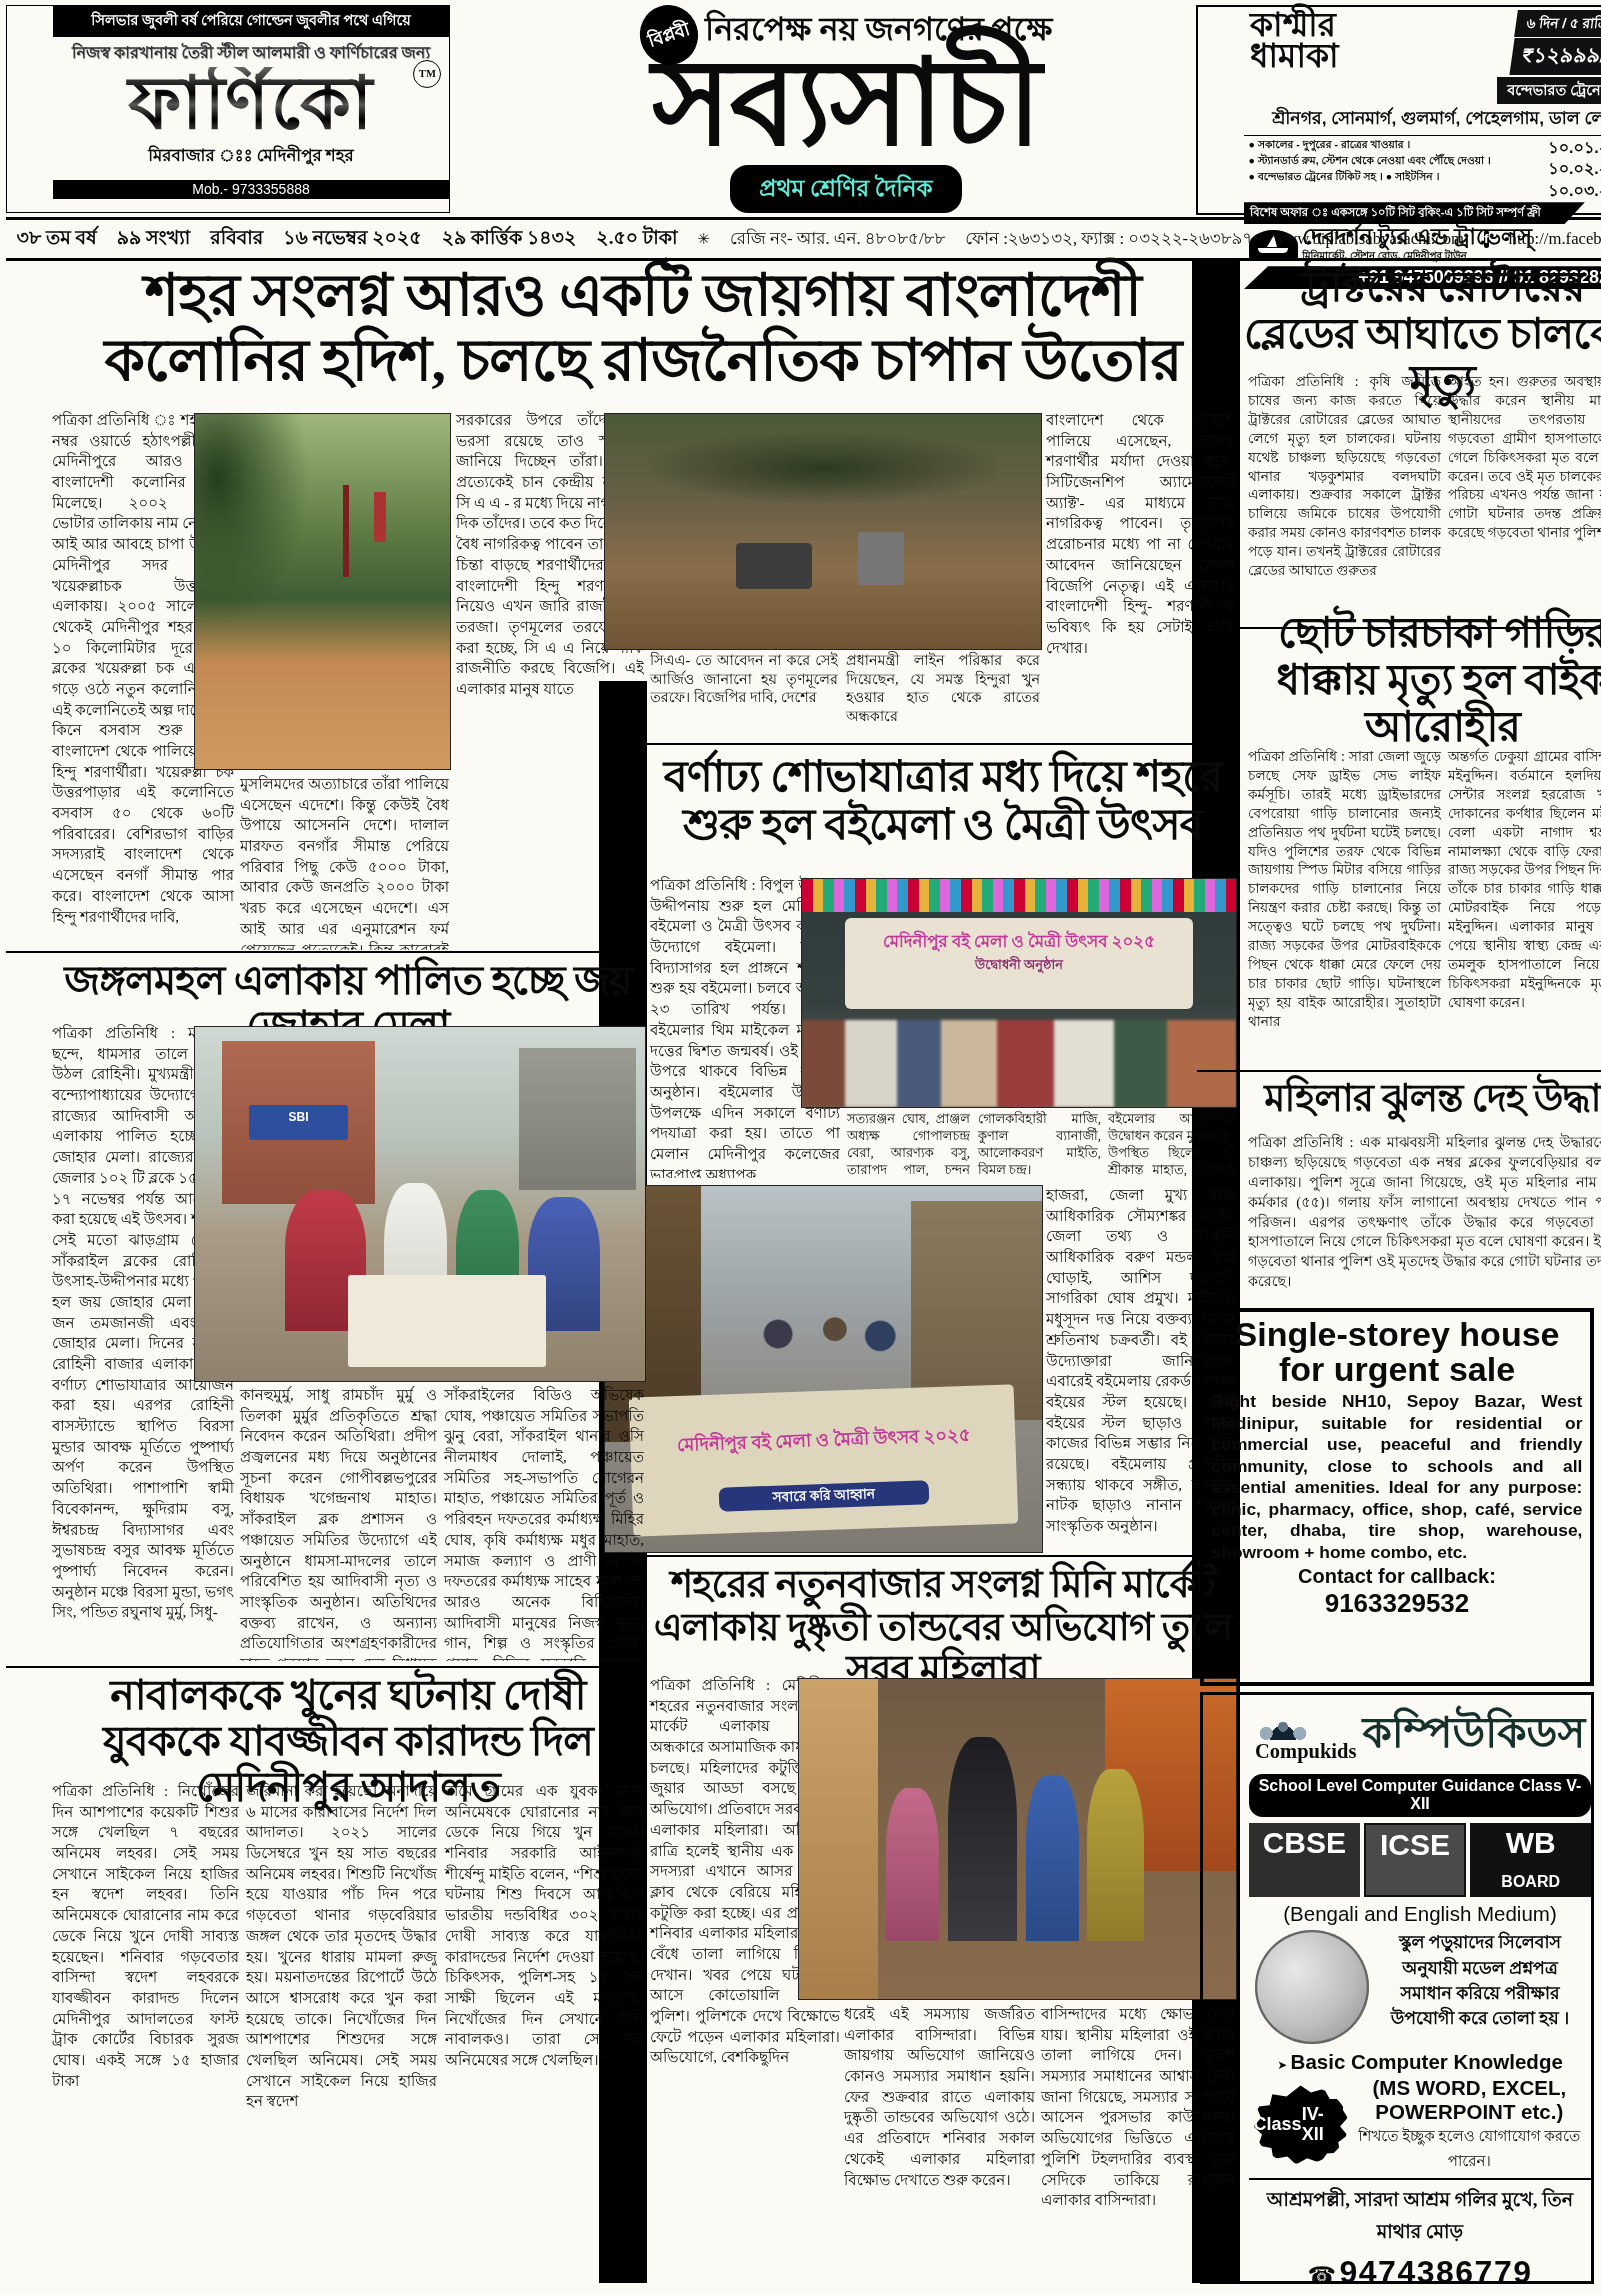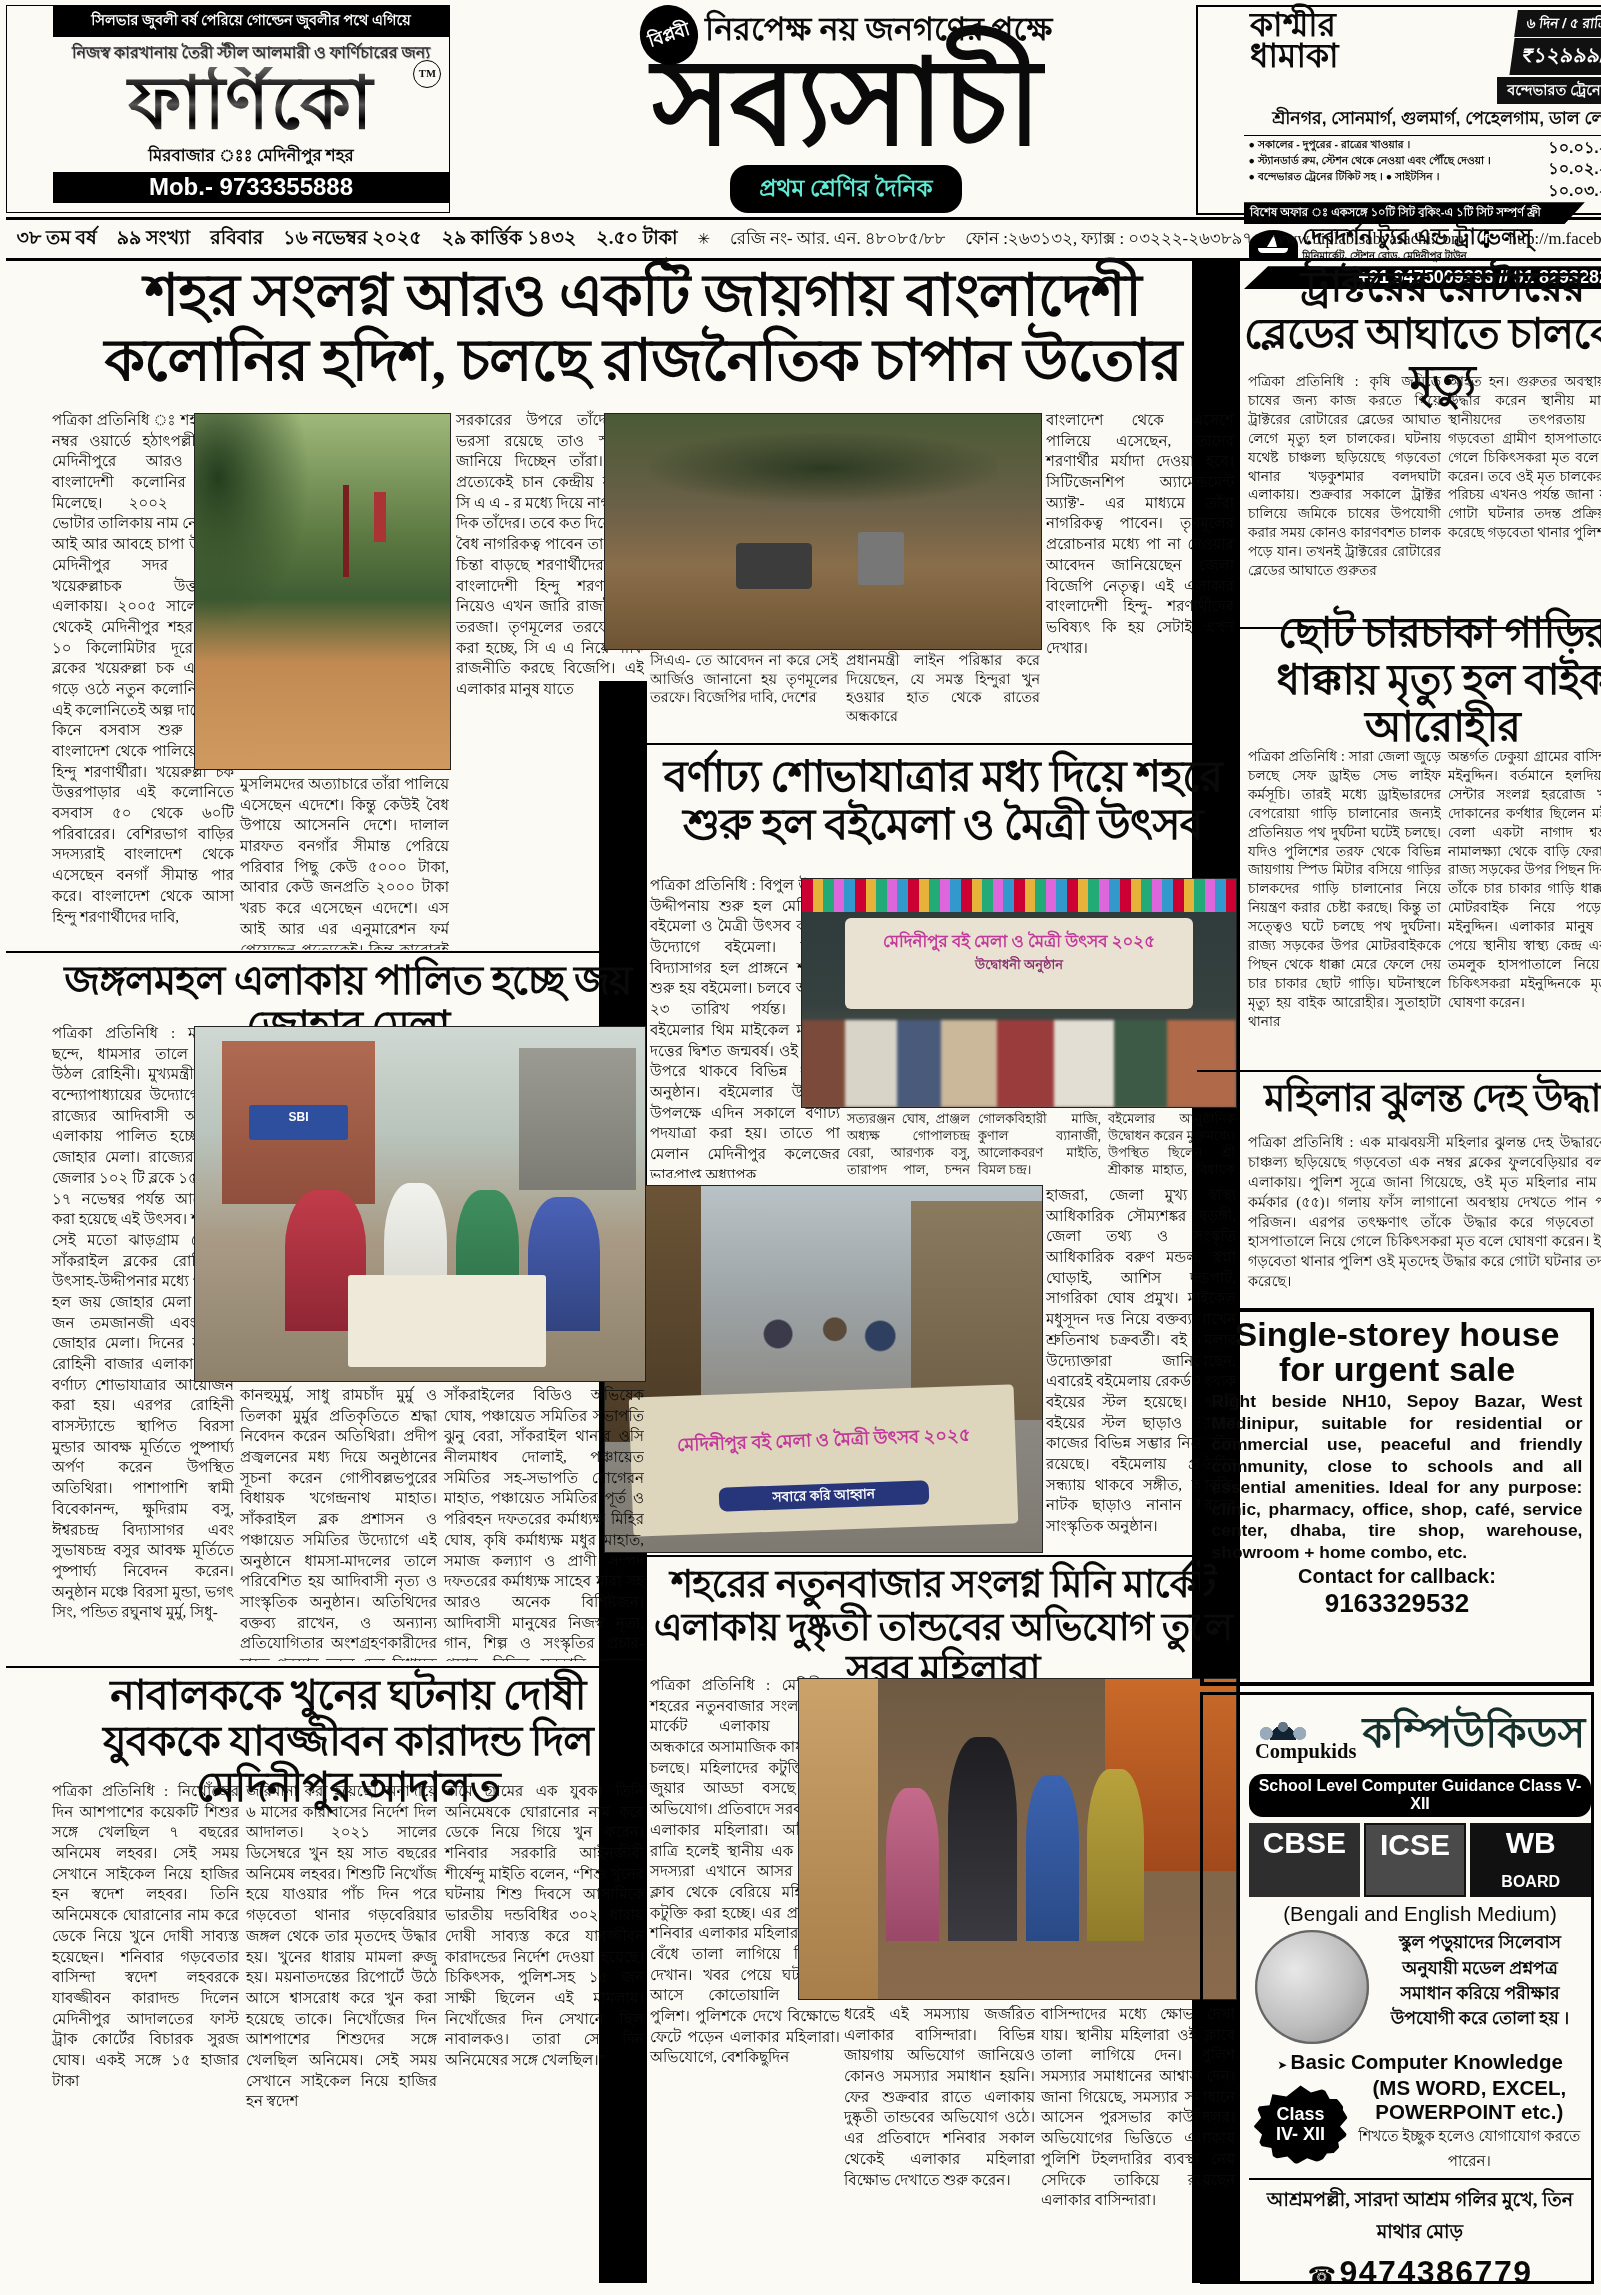--- a/index.html
+++ b/index.html
@@ -27,41 +27,41 @@
      -webkit-background-clip:text;background-clip:text;color:transparent;text-align:center;}
   .tm-circle{display:inline-block;border:1.5px solid #000;border-radius:50%;width:26px;height:26px;
      line-height:26px;text-align:center;font-size:10.6px;font-weight:bold;}
   
   .ribbon{background:#111;color:#fff;padding:1.5px 10.6px;font-weight:bold;display:inline-block;}
   .k-bullet{font-size:10.6px;line-height:1.5;font-weight:bold;}
   .k-date{font-size:16px;font-weight:900;line-height:1.35;}
   
   .board-box{color:#fff;font-weight:900;text-align:center;font-family:"Liberation Sans",sans-serif;}
   .star-badge{background:#000;color:#fff;border-radius:50%;width:94px;height:79px;
-     display:flex;flex-direction:column;align-items:center;justify-content:center;
+     display:flex;flex-direction:row;align-items:center;justify-content:center;
      font-family:"Liberation Sans",sans-serif;font-weight:900;font-size:18px;line-height:1.1;
      clip-path:polygon(50% 0,61% 9%,75% 4%,81% 17%,96% 17%,95% 31%,100% 41%,92% 52%,100% 63%,90% 72%,92% 85%,78% 86%,71% 98%,57% 92%,45% 100%,36% 90%,21% 93%,19% 79%,5% 76%,9% 62%,0 52%,8% 41%,3% 27%,17% 25%,20% 11%,35% 14%);}
   .fb-ic{display:inline-block;width:18px;height:18px;background:#000;color:#fff;font-weight:bold;
      text-align:center;line-height:18px;font-size:13.7px;font-family:"Liberation Sans",sans-serif;border-radius:3px;}
   .photo-label{position:absolute;font-weight:bold;text-align:center;}
 </style>
 </head>
 <body>
 
 <div id="page">
 
   <div class="abs" style="left:6px;top:4.6px;width:396px;height:206px;border:1.5px solid #000;">
     <div class="blk center" style="font-size:14.4px;font-weight:bold;padding:3.8px 1.5px;">সিলভার জুবলী বর্ষ পেরিয়ে গোল্ডেন জুবলীর পথে এগিয়ে</div>
     <div class="center" style="position:relative;padding-top:3px;">
       <span style="font-size:16px;font-weight:900;color:#333;text-shadow:0.8px 0.8px 0 #bbb;">নিজস্ব কারখানায় তৈরী স্টীল আলমারী ও ফার্ণিচারের জন্য</span>
       <span class="tm-circle" style="position:absolute;right:7.6px;top:23px;">TM</span>
     </div>
     <div class="furnico-logo">ফার্ণিকো</div>
     <div class="center" style="font-size:16.7px;font-weight:bold;">মিরবাজার ঃঃ মেদিনীপুর শহর</div>
-    <div class="blk center sans" style="font-size:24px;font-weight:bold;padding:1.5px 0;margin-top:2px;">Mob.- 9733355888</div>
+    <div class="blk center sans" style="font-size:14px;font-weight:normal;padding:1.5px 0;margin-top:10px;">Mob.- 9733355888</div>
   </div>
 
   <div class="abs center" style="left:410px;top:4.6px;width:780px;height:206px;">
     <div style="height:39px;line-height:39px;">
       <span class="badge-oval">বিপ্লবী</span>
       <span style="font-size:32px;font-weight:900;margin-left:4.6px;">নিরপেক্ষ নয় জনগণের পক্ষে</span>
     </div>
     <div class="paper-title">সব্যসাচী</div>
     <div style="margin-top:1.5px;">
       <span class="subtitle-bar">প্রথম শ্রেণির দৈনিক</span>

